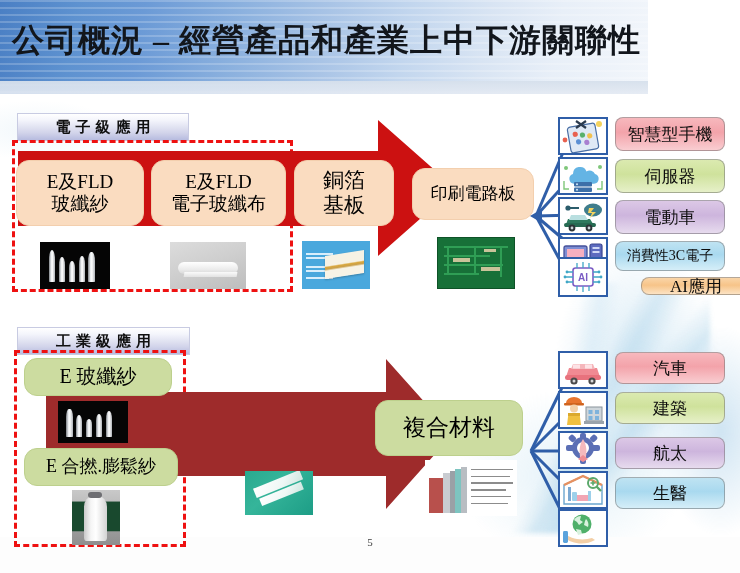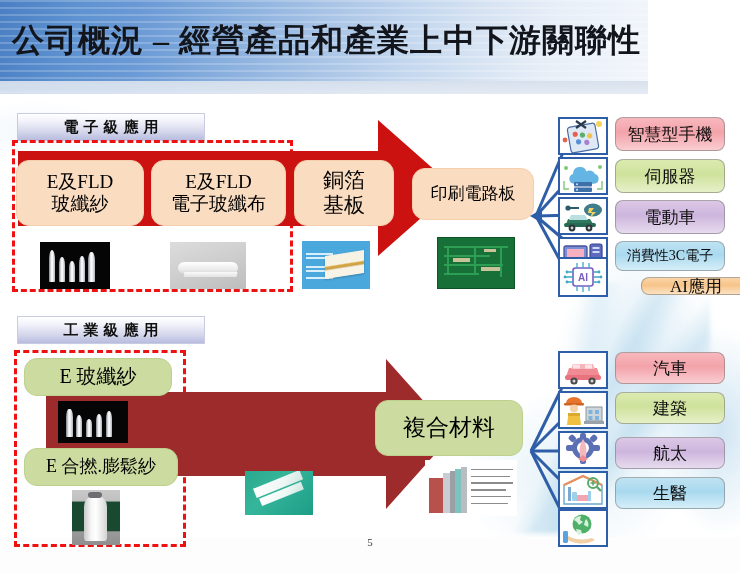--- a/index.html
+++ b/index.html
@@ -219,21 +219,21 @@
 
   <div class="wm wm-tl"></div>
   <div class="wm wm-br"></div>
   <div class="wm wm-br2"></div>
   <div class="wm wm-bottombar"></div>
 
   <div id="title-banner">
     <div id="title-text">公司概況 – 經營產品和產業上中下游關聯性</div>
   </div>
 
-  <div class="section-label" style="left:17px; top:113px; width:188px;">電子級應用</div>
+  <div class="section-label" style="left:17px; top:113px; width:172px;">電子級應用</div>
 
   <div class="dashed-box" style="left:12px; top:140px; width:281px; height:152px;"></div>
 
   <svg class="arrow-svg" style="left:18px; top:118px;" width="440" height="170" viewBox="0 0 440 170">
     <polygon points="0,33 360,33 360,2 437,70 360,138 360,108 0,108" fill="#cc1111"></polygon>
   </svg>
 
   <div class="prod peach" style="left:16px; top:160px; width:128px; height:66px; font-size:19px;">
     <span class="l1">E及FLD</span>
     <span class="l2">玻纖紗</span>
@@ -373,21 +373,21 @@
       </g>
     </svg>
   </div>
 
   <div class="chip c-pink" style="left:615px; top:117px; width:110px; height:34px;">智慧型手機</div>
   <div class="chip c-green" style="left:615px; top:159px; width:110px; height:34px;">伺服器</div>
   <div class="chip c-purple" style="left:615px; top:200px; width:110px; height:34px;">電動車</div>
   <div class="chip c-blue sm" style="left:615px; top:241px; width:110px; height:30px;">消費性3C電子</div>
   <div class="chip c-orange" style="left:641px; top:277px; width:110px; height:18px;">AI應用</div>
 
-  <div class="section-label" style="left:17px; top:316px; width:188px;">工業級應用</div>
+  <div class="section-label" style="left:17px; top:327px; width:173px;">工業級應用</div>
 
   <div class="dashed-box" style="left:14px; top:350px; width:172px; height:197px;"></div>
 
   <svg class="arrow-svg" style="left:46px; top:356px;" width="410" height="160" viewBox="0 0 410 160">
     <polygon points="0,36 340,36 340,3 407,78 340,153 340,120 0,120" fill="#9e2b2b"></polygon>
   </svg>
 
   <div class="prod olive" style="left:24px; top:358px; width:148px; height:38px; font-size:20px;">
     <span class="l1">E 玻纖紗</span>
   </div>

